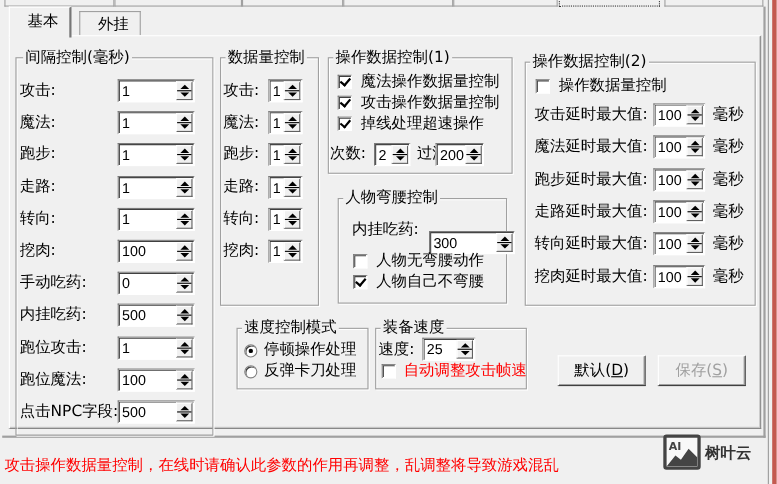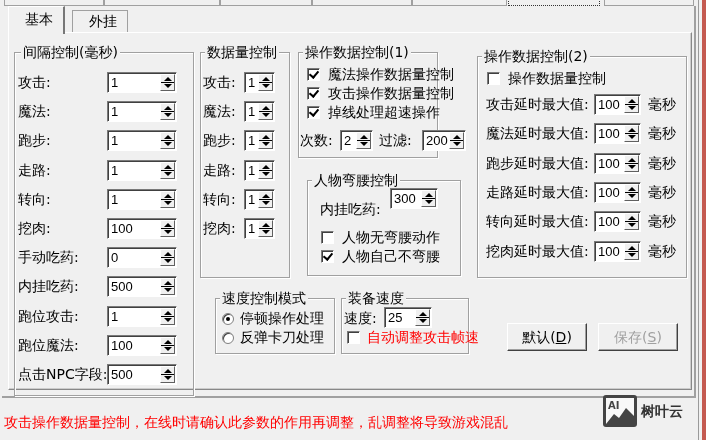--- a/index.html
+++ b/index.html
@@ -267,53 +267,53 @@
 <div class="label" style="left:203px;top:219px;">挖肉:</div>
 <div class="spin" style="left:244px;top:218px;width:31px;">
     <span class="val">1</span>
     <div class="btns">
       <div class="up"></div>
       <div class="mid"></div>
       <div class="dn"></div>
     </div>
   </div>
 
-<div class="group" style="left:298px;top:52px;width:140px;height:106px;">
+<div class="group" style="left:298px;top:52px;width:168px;height:106px;">
   <div class="group-title" style="left:4px;">操作数据控制(1)</div>
 </div>
 <div class="chk checked" style="left:307px;top:68px;"></div>
 <div class="label" style="left:328px;top:65px;">魔法操作数据量控制</div>
 <div class="chk checked" style="left:307px;top:87px;"></div>
 <div class="label" style="left:328px;top:84px;">攻击操作数据量控制</div>
 <div class="chk checked" style="left:307px;top:106px;"></div>
 <div class="label" style="left:328px;top:103px;">掉线处理超速操作</div>
 <div class="label" style="left:300px;top:131px;">次数:</div>
 <div class="spin" style="left:340px;top:130px;width:33px;">
   <span class="val">2</span>
   <div class="btns">
       <div class="up"></div>
       <div class="mid"></div>
       <div class="dn"></div>
     </div>
 </div>
 <div class="label" style="left:379px;top:131px;">过滤:</div>
-<div class="spin" style="left:422px;top:130px;width:44px;text-align:center;">
+<div class="spin" style="left:396px;top:130px;width:44px;text-align:center;">
   <span class="val">200</span>
   <div class="btns">
       <div class="up"></div>
       <div class="mid"></div>
       <div class="dn"></div>
     </div>
 </div>
 
 <div class="group" style="left:307px;top:180px;width:154px;height:96px;">
   <div class="group-title" style="left:4px;">人物弯腰控制</div>
 </div>
 <div class="label" style="left:320px;top:200px;">内挂吃药:</div>
-<div class="spin" style="left:390px;top:188px;width:48px;">
+<div class="spin" style="left:390px;top:210px;width:78px;">
   <span class="val">300</span>
   <div class="btns">
       <div class="up"></div>
       <div class="mid"></div>
       <div class="dn"></div>
     </div>
 </div>
 <div class="chk" style="left:321px;top:231px;"></div>
 <div class="label" style="left:342px;top:228px;">人物无弯腰动作</div>
 <div class="chk checked" style="left:321px;top:250px;"></div>
@@ -386,21 +386,21 @@
 <div class="label" style="left:648px;top:241.5px;">毫秒</div>
 
 <div class="group" style="left:215px;top:298px;width:120px;height:56px;">
   <div class="group-title" style="left:4px;">速度控制模式</div>
 </div>
 <div class="radio sel" style="left:222px;top:313px;"></div>
 <div class="label" style="left:240px;top:309px;">停顿操作处理</div>
 <div class="radio" style="left:222px;top:332px;"></div>
 <div class="label" style="left:240px;top:328px;">反弹卡刀处理</div>
 
-<div class="group" style="left:341px;top:298px;width:128px;height:56px;">
+<div class="group" style="left:341px;top:298px;width:138px;height:56px;">
   <div class="group-title" style="left:4px;">装备速度</div>
 </div>
 <div class="label" style="left:344px;top:309px;">速度:</div>
 <div class="spin" style="left:384px;top:307px;width:48px;">
   <span class="val">25</span>
   <div class="btns">
       <div class="up"></div>
       <div class="mid"></div>
       <div class="dn"></div>
     </div>

